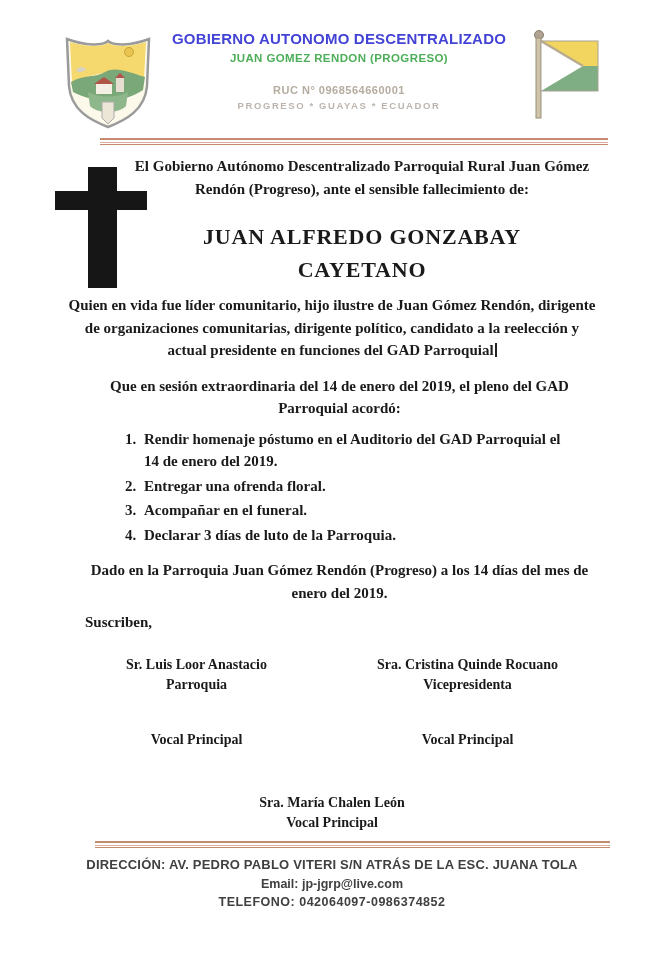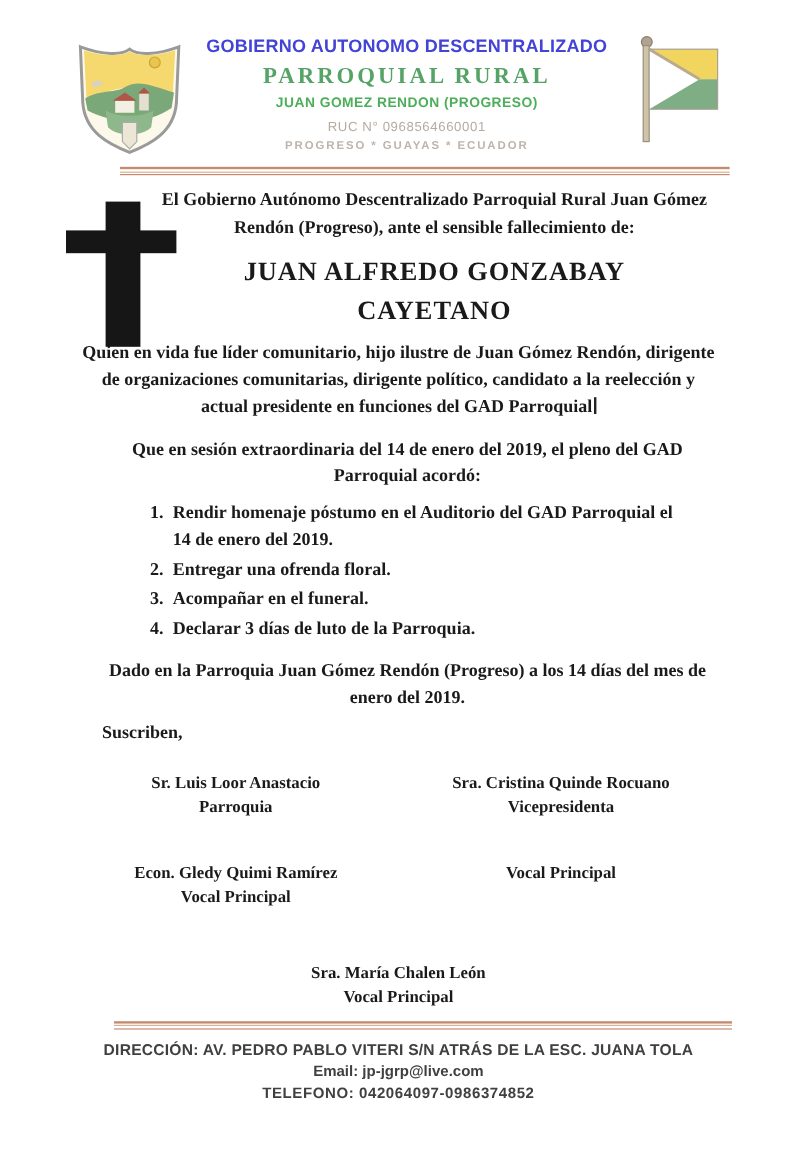--- a/index.html
+++ b/index.html
@@ -45,23 +45,23 @@
   .h-line3 {
     color: #4cae58;
     font-size: 11.5px;
     font-weight: bold;
     letter-spacing: 0.4px;
     margin-top: 5px;
   }
   .h-ruc {
     color: #b5aca0;
     font-size: 11px;
-    font-weight: normal;
+    font-weight: bold;
     letter-spacing: 0.5px;
-    margin-top: 8px;
+    margin-top: 20px;
   }
   .h-loc {
     color: #bdb5ad;
     font-size: 9.5px;
     font-weight: bold;
     letter-spacing: 1.6px;
     margin-top: 4px;
   }
   .flag { width: 86px; flex: 0 0 86px; }
 
@@ -84,21 +84,21 @@
   .cross { position: absolute; left: 55px; top: 22px; width: 92px; height: 121px; }
   .cross-v { position: absolute; left: 33px; top: 0; width: 29px; height: 121px; background: #161616; }
   .cross-h { position: absolute; left: 0; top: 24px; width: 92px; height: 19px; background: #161616; }
 
   .intro {
     font-size: 15px;
     font-weight: bold;
     line-height: 1.5;
   }
   .deceased {
-    margin-top: 8px;
+    margin-top: 20px;
     font-size: 22px;
     font-weight: bold;
     letter-spacing: 0.8px;
     line-height: 1.5;
   }
 
   
   .eulogy {
     margin: 8px auto 0;
     width: 530px;
@@ -177,21 +177,20 @@
         <path d="M58 46 L66 46 L66 60 L58 60 Z" fill="#e6ded0"></path>
         <path d="M57 46 L62 41 L67 46 Z" fill="#b05548"></path>
         <path d="M30 60 C40 66 60 66 70 60 L68 74 C60 82 40 82 32 74 Z" fill="#8eb88b"></path>
         <path d="M44 70 L56 70 L56 86 L50 92 L44 86 Z" fill="#ece6d6" stroke="#aaa" stroke-width="1"></path>
         <path d="M18 38 C22 34 26 34 28 38 C24 40 20 42 18 38 Z" fill="#d8d2c4"></path>
       </svg>
     </div>
 
     <div class="header-text">
       <div class="h-line1">GOBIERNO AUTONOMO DESCENTRALIZADO</div>
-      <div class="h-line2">PARROQUIAL RURAL</div>
       <div class="h-line3">JUAN GOMEZ RENDON  (PROGRESO)</div>
       <div class="h-ruc">RUC N° 0968564660001</div>
       <div class="h-loc">PROGRESO  *  GUAYAS  *  ECUADOR</div>
     </div>
 
     <div class="flag">
       <svg width="86" height="96" viewBox="0 0 86 96">
         <circle cx="19" cy="9" r="4.5" fill="#b0a391" stroke="#8a7d6d" stroke-width="1"></circle>
         <rect x="16" y="12" width="5" height="80" fill="#cfc3a8" stroke="#9a8f7d" stroke-width="1"></rect>
         <rect x="21" y="15" width="57" height="25" fill="#f2d55e"></rect>
@@ -234,21 +233,20 @@
       <div class="sig-title">Parroquia</div>
     </div>
     <div class="sig">
       <div class="sig-name">Sra. Cristina Quinde Rocuano</div>
       <div class="sig-title">Vicepresidenta</div>
     </div>
   </div>
 
   <div class="sig-row row-2">
     <div class="sig">
-      <div class="sig-name">Econ. Gledy Quimi Ramírez</div>
       <div class="sig-title">Vocal Principal</div>
     </div>
     <div class="sig">
       <div class="sig-title">Vocal Principal</div>
     </div>
   </div>
 
   <div class="sig-row row-3">
     <div class="sig">
       <div class="sig-name">Sra. María Chalen León</div>

